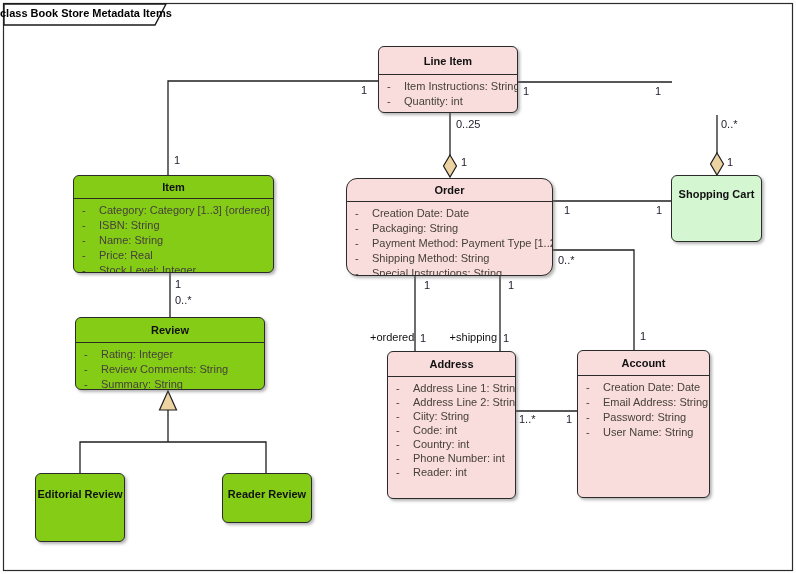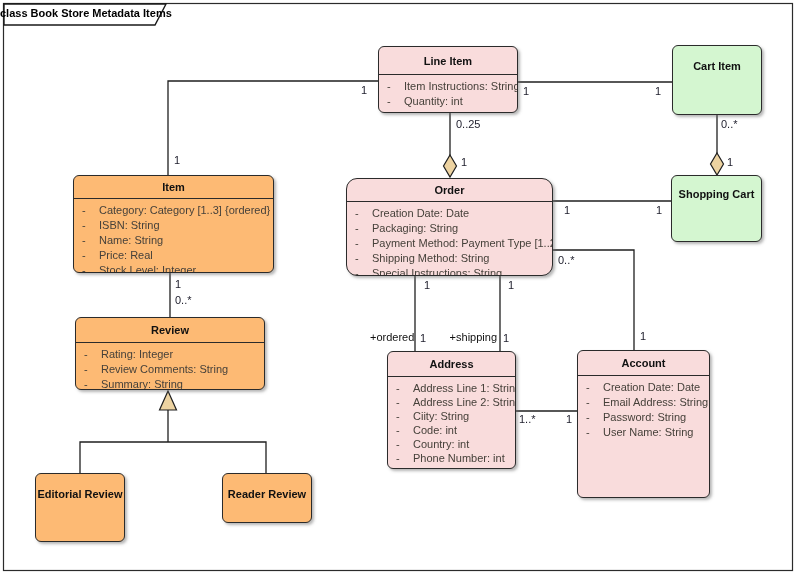--- a/index.html
+++ b/index.html
@@ -7,21 +7,21 @@
     position:relative;width:796px;height:574px;background:#ffffff;
     font-family:"Liberation Sans",sans-serif;overflow:hidden;
   }
   #connector-layer{position:absolute;left:0;top:0;}
   .uml-class{
     position:absolute;border:1.3px solid #2b2b2b;border-radius:6px;
     box-shadow:2px 2px 3px rgba(110,110,110,.5);box-sizing:border-box;overflow:hidden;
   }
   .c-pink{background:#F9DCDC;}
   .c-green{background:#D4F6D0;}
-  .c-cyan{background:#fdba74;}
+  .c-cyan{background:#84cc16;}
   .uml-class .hdr{
     font-size:11px;font-weight:bold;color:#111;text-align:center;
     display:flex;align-items:center;justify-content:center;box-sizing:border-box;
   }
   .uml-class.with-attrs .hdr{border-bottom:1.2px solid #2b2b2b;}
   .uml-class .attrs{padding:4px 2px 0 8px;font-size:11px;color:#46413A;}
   .attr-row{display:flex;line-height:15px;white-space:nowrap;}
   .attr-row.tight{line-height:14px;}
   .attr-row .dash{width:17px;flex:none;}
   .plain-title{
@@ -71,23 +71,20 @@
           <span class="dash">-</span>
           <span>Item Instructions: String</span>
         </div>
       <div class="attr-row">
           <span class="dash">-</span>
           <span>Quantity: int</span>
         </div>
     </div>
   </div>
 
-  <div class="uml-class c-green" style="left:672px;top:45px;width:90px;height:70px;">
-    <div class="plain-title" style="padding-top:14px;">Cart Item</div>
-  </div>
 
   <div class="uml-class c-cyan with-attrs" style="left:73px;top:175px;width:201px;height:98px;">
     <div class="hdr" style="height:23px;">Item</div>
     <div class="attrs">
       <div class="attr-row">
           <span class="dash">-</span>
           <span>Category: Category [1..3] {ordered}</span>
         </div>
       <div class="attr-row">
           <span class="dash">-</span>
@@ -149,21 +146,21 @@
           <span class="dash">-</span>
           <span>Review Comments: String</span>
         </div>
       <div class="attr-row">
           <span class="dash">-</span>
           <span>Summary: String</span>
         </div>
     </div>
   </div>
 
-  <div class="uml-class c-pink with-attrs" style="left:387px;top:351px;width:129px;height:118px;">
+  <div class="uml-class c-pink with-attrs" style="left:387px;top:351px;width:129px;height:148px;">
     <div class="hdr" style="height:25px;">Address</div>
     <div class="attrs">
       <div class="attr-row tight">
           <span class="dash">-</span>
           <span>Address Line 1: String</span>
         </div>
       <div class="attr-row tight">
           <span class="dash">-</span>
           <span>Address Line 2: String</span>
         </div>

